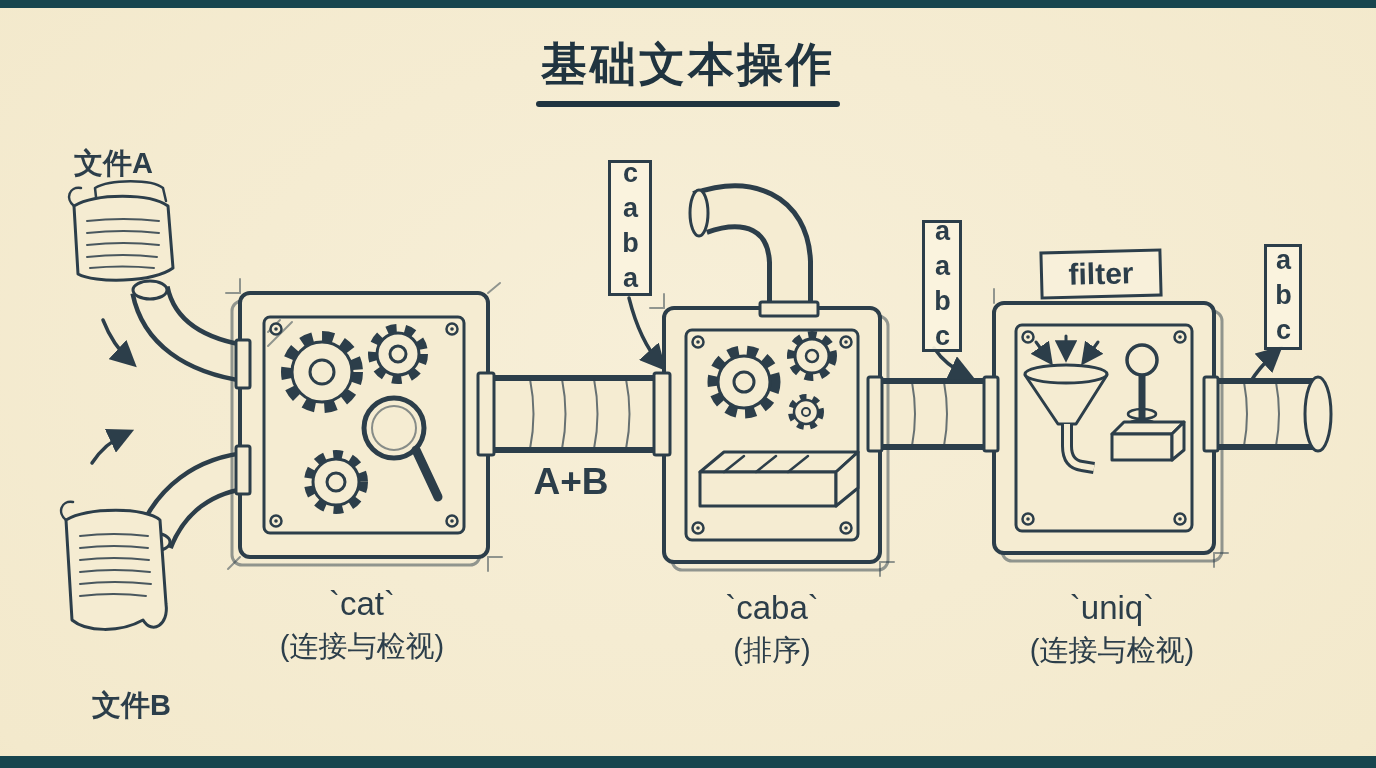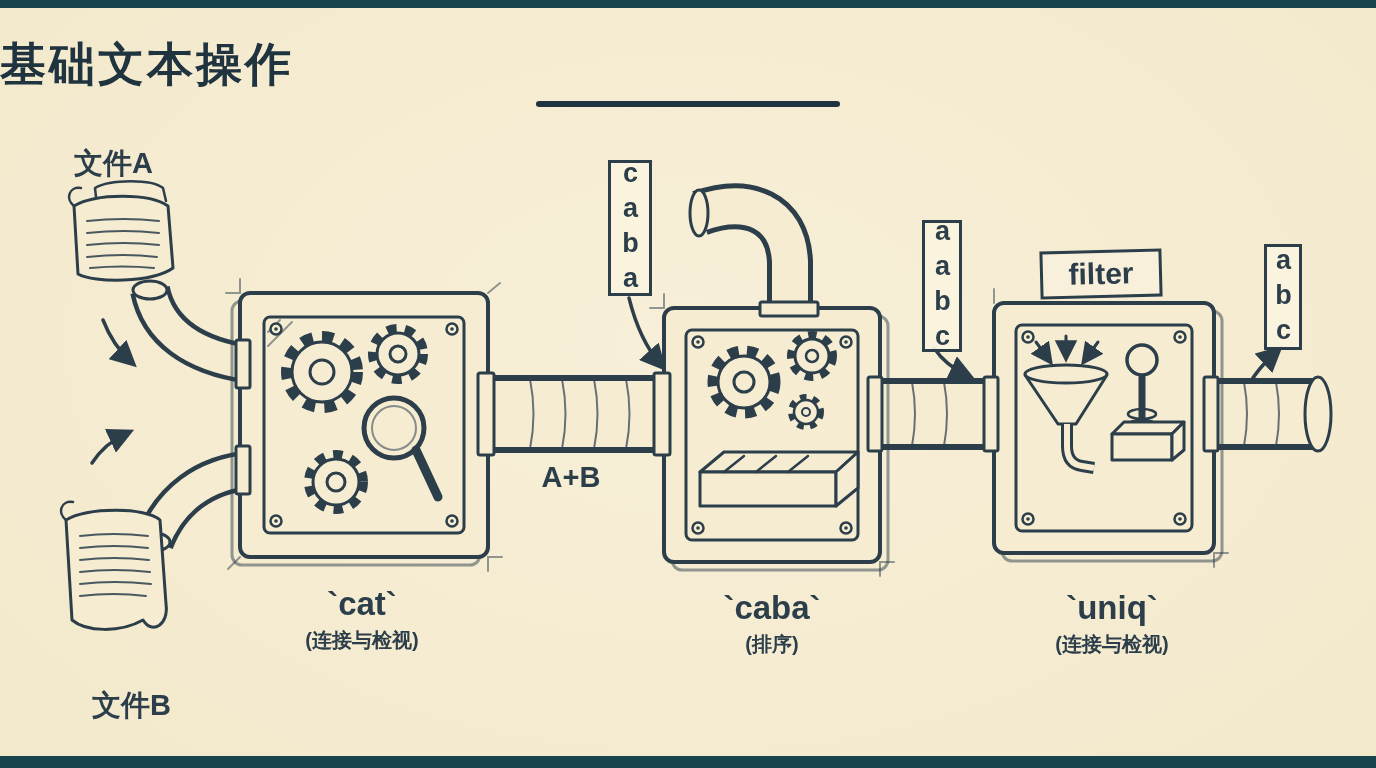--- a/index.html
+++ b/index.html
@@ -15,45 +15,45 @@
   .frame-bar.bottom{ bottom:0; height:12px; }
 
   svg.canvas{ position:absolute; left:0; top:0; width:1376px; height:768px; }
   svg .s{ stroke:var(--ink,#2c3e4a); fill:none; stroke-linecap:round; stroke-linejoin:round; }
   svg .butt{ stroke-linecap:butt; }
   svg .pp{ stroke:var(--paper,#f5ecd2); fill:none; stroke-linecap:butt; }
   svg .pf{ fill:var(--paper,#f5ecd2); stroke:var(--ink,#2c3e4a); stroke-linejoin:round; }
   svg .fill-ink{ fill:var(--ink,#2c3e4a); }
 
   .label{ position:absolute; font-weight:700; white-space:nowrap; }
-  .title{ top:34px; left:0; right:0; font-size:46px; font-weight:800;
+  .title{ top:34px; left:0; right:0; text-align:center; font-size:46px; font-weight:800;
           letter-spacing:3px; color:#203440; }
   .title-underline{ position:absolute; top:101px; left:50%; transform:translateX(-50%);
           width:304px; height:6px; background:#203440; border-radius:3px; }
 
   .file-a{ left:74px; top:136px; font-size:29px;margin-top:8px; }
   .file-b{ left:92px; top:641px; font-size:29px;margin-top:45px; }
-  .merge{ left:516px; top:461px; width:110px; text-align:center; font-size:29px; }
+  .merge{ left:516px; top:461px; width:110px; text-align:center; font-size:37px; }
 
   .vbox{ position:absolute; border:3px solid var(--ink,#2c3e4a); background:rgba(250,243,222,.92);
          display:flex; align-items:center; justify-content:center;
          writing-mode:vertical-rl; text-orientation:upright;
          font-size:27px; font-weight:700; letter-spacing:5px; }
   .vbox.caba{ left:608px; top:160px; width:44px; height:136px; }
   .vbox.aabc{ left:922px; top:220px; width:40px; height:132px; }
   .vbox.abc{ left:1264px; top:244px; width:38px; height:106px; }
 
   .sign{ position:absolute; left:1040px; top:250px; width:122px; height:48px;
          border:3.5px solid var(--ink,#2c3e4a); background:#f8f0da;
          display:flex; align-items:center; justify-content:center;
          font-size:30px; font-weight:700; transform:rotate(-1.5deg); }
 
-  .mlabel{ position:absolute; text-align:center; font-weight:700; white-space:nowrap; }
+  .mlabel{ position:absolute; text-align:center; font-weight:400; white-space:nowrap; }
   .cmd{ font-size:33px; }
-  .desc{ font-size:20px; }
+  .desc{ font-size:29px; }
   .cat-cmd{ left:242px; top:585px; width:240px; }
   .cat-desc{ left:232px; top:627px; width:260px; }
   .sort-cmd{ left:660px; top:589px; width:224px; }
   .sort-desc{ left:660px; top:631px; width:224px; }
   .uniq-cmd{ left:1000px; top:589px; width:224px; }
   .uniq-desc{ left:990px; top:631px; width:244px; }
 </style>
 </head>
 <body>
 

